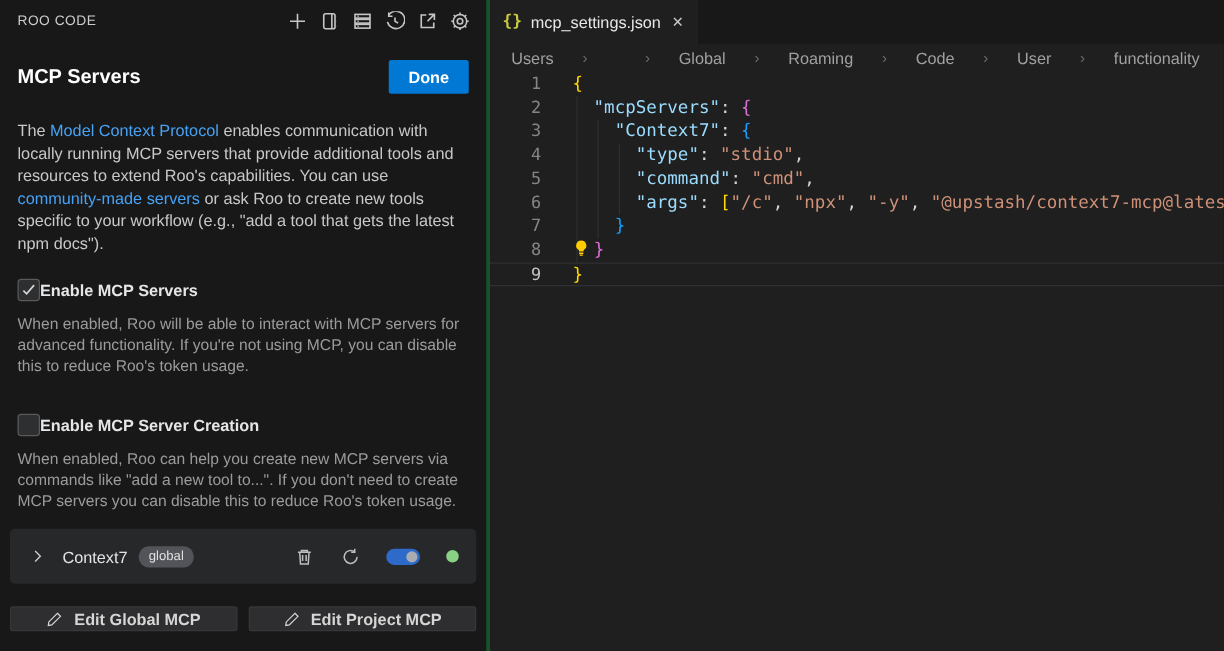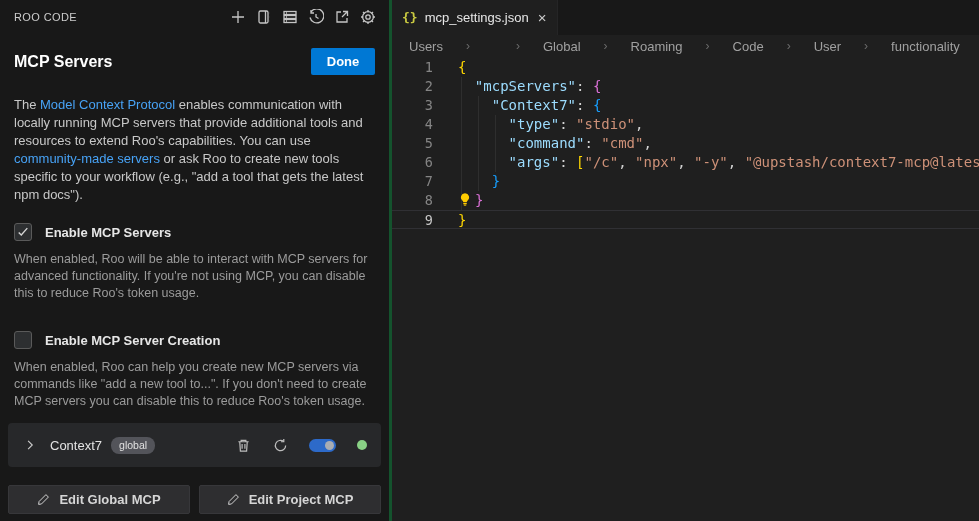--- a/index.html
+++ b/index.html
@@ -22,21 +22,21 @@
     padding:14px 14px 0 14px; }
   .page-title { font-size:16px; font-weight:bold; color:#ffffff; }
   .done-btn { background:#0078d4; color:#ffffff; font-size:13px; font-weight:bold;
     border:none; border-radius:2px; width:64px; height:27px; cursor:pointer;
     font-family:"Liberation Sans", sans-serif; }
 
   .intro { padding:21px 14px 0 14px; font-size:13px; line-height:18px; color:#c8c8c8; width:392px; }
   .link { color:#47a2f5; cursor:pointer; text-decoration:none; }
 
   .opt-section { padding:0 14px; }
-  .opt-row { display:flex; align-items:center; gap:13px; }
+  .opt-row { display:flex; align-items:center; }
   .checkbox { width:18px; height:18px; border-radius:3px; background:#2d2f31;
     border:1px solid #5a5a5a; display:flex; align-items:center; justify-content:center;
     cursor:pointer; flex:none; }
   .checkbox svg { stroke:#d6d6d6; fill:none; stroke-width:1.6; }
   .opt-label { font-size:13px; font-weight:bold; color:#e6e6e6; }
   .opt-desc { margin-top:10px; font-size:12.5px; line-height:17px; color:#9b9b9b; width:358px; }
 
   .server-card { margin:13px 8px 0 8px; height:44px; background:#27282a;
     border-radius:4px; display:flex; align-items:center; padding:4px 14px; }
   .chev { width:16px; height:16px; display:flex; align-items:center; justify-content:center;
@@ -49,21 +49,21 @@
   .card-icon { width:16px; height:16px; display:flex; align-items:center;
     justify-content:center; cursor:pointer; }
   .card-icon svg { stroke:#bdbdbd; fill:none; stroke-width:1.3; }
   .toggle { width:27px; height:13px; border-radius:7px; background:#2d6ac9;
     position:relative; cursor:pointer; flex:none; }
   .toggle .knob { position:absolute; right:2px; top:2px; width:9px; height:9px;
     border-radius:50%; background:#a9adb3; }
   .status-dot { width:10px; height:10px; border-radius:50%; background:#89d185; }
 
   .edit-row { display:flex; gap:9px; margin:18px 8px 0 8px; }
-  .edit-btn { flex:1; height:29px; background:#2e2e30; border:1px solid #37373a;
+  .edit-btn { flex:1; height:20px; background:#2e2e30; border:1px solid #37373a;
     border-radius:2px; color:#d6d6d6; font-size:13px; font-weight:bold;
     display:flex; align-items:center; justify-content:center; gap:9px; cursor:pointer;
     font-family:"Liberation Sans", sans-serif; }
   .edit-btn svg { stroke:#d6d6d6; fill:none; stroke-width:1.2; }
 
   
   .editor { flex:1; background:#1f1f1f; display:flex; flex-direction:column; min-width:0; }
   .tabbar { height:35px; background:#181818; display:flex; flex:none; }
   .tab { width:166px; height:35px; background:#1f1f1f; display:flex; align-items:center;
     padding:0 10px; gap:7px; cursor:pointer; border-right:1px solid #252526; }

